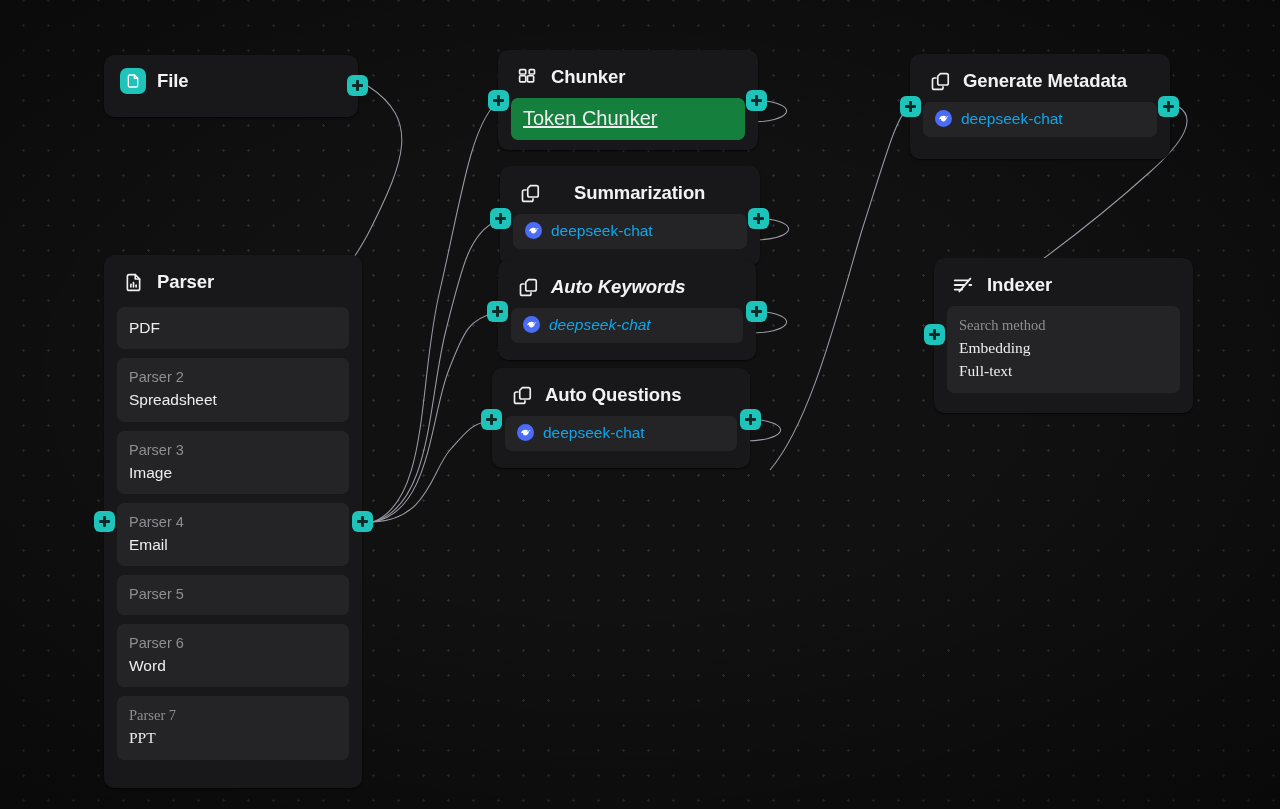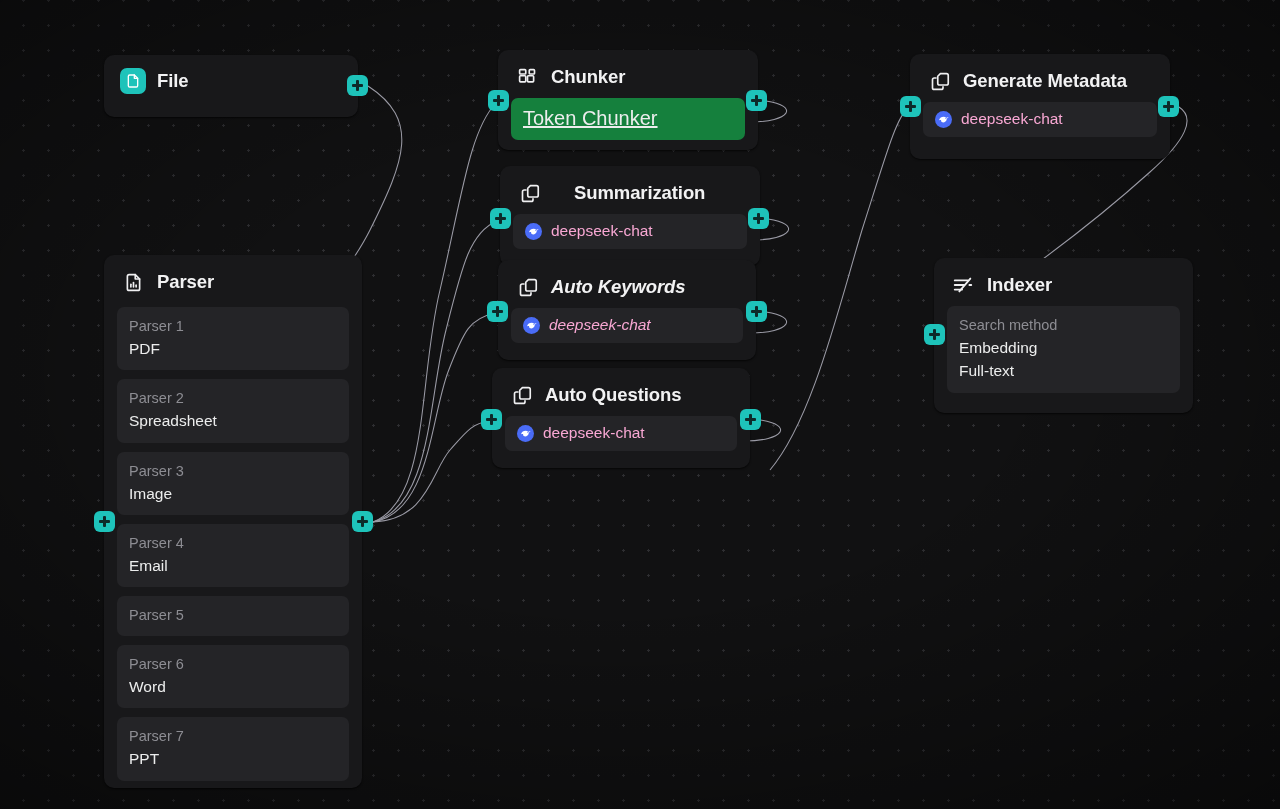--- a/index.html
+++ b/index.html
@@ -55,21 +55,21 @@
     line-height: 1;
   }
   .node-body { padding: 0 13px 13px 13px; }
 
   .field {
     background: #242427;
     border-radius: 7px;
     padding: 9px 12px 10px 12px;
     margin-bottom: 9px;
   }
-  .field:last-child { margin-bottom: 0; }
+  .field:last-child { margin-bottom: 0; font-family: Liberation Serif, serif; }
   .field-label {
     font-size: 14.5px;
     color: #8d8d93;
     line-height: 1.45;
   }
   .field-value {
     font-size: 15.5px;
     color: #eceded;
     line-height: 1.5;
   }
@@ -79,24 +79,24 @@
     padding: 9px 12px 10px 12px;
     font-size: 20px;
     color: #eceded;
     text-decoration: underline;
   }
   .field-model {
     background: #242427;
     border-radius: 7px;
     padding: 8px 12px 9px 12px;
     display: flex;
-    align-items: flex-end;
+    align-items: flex-start;
     gap: 9px;
     font-size: 15.5px;
-    color: #f9a8d4;
+    color: #0ea5e9;
   }
 
   
   .icon-tile {
     width: 26px; height: 26px;
     border-radius: 7px;
     display: flex; align-items: center; justify-content: center;
     flex: 0 0 auto;
   }
   .icon-tile.teal { background: #1ec3ba; }
@@ -187,21 +187,20 @@
           <path d="M14 3v5h5"></path>
           <path d="M9 17v-3"></path>
             <path d="M12 17v-5"></path>
             <path d="M15 17v-2"></path>
         </svg>
       </span>
       <span class="node-title">Parser</span>
     </div>
     <div class="node-body">
       <div class="field">
-        <div class="field-label">Parser 1</div>
         <div class="field-value">PDF</div>
       </div>
       <div class="field">
         <div class="field-label">Parser 2</div>
         <div class="field-value">Spreadsheet</div>
       </div>
       <div class="field">
         <div class="field-label">Parser 3</div>
         <div class="field-value">Image</div>
       </div>

